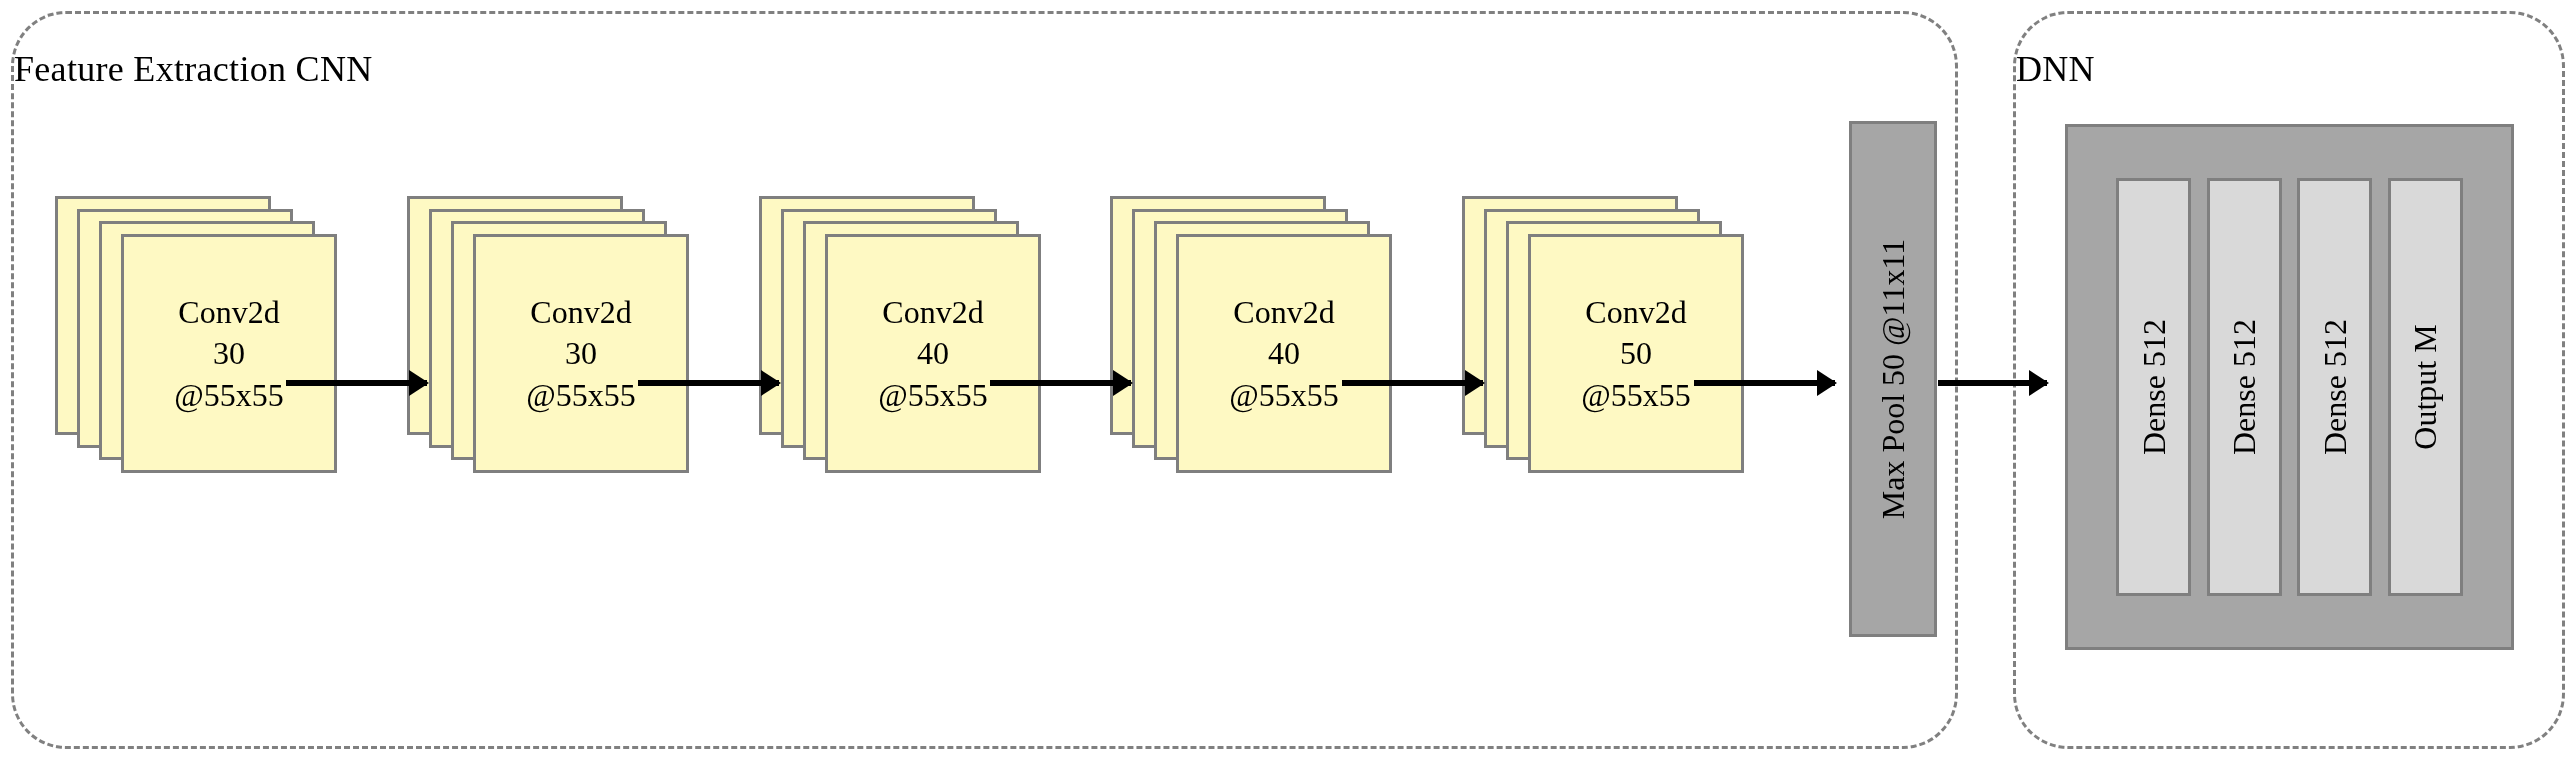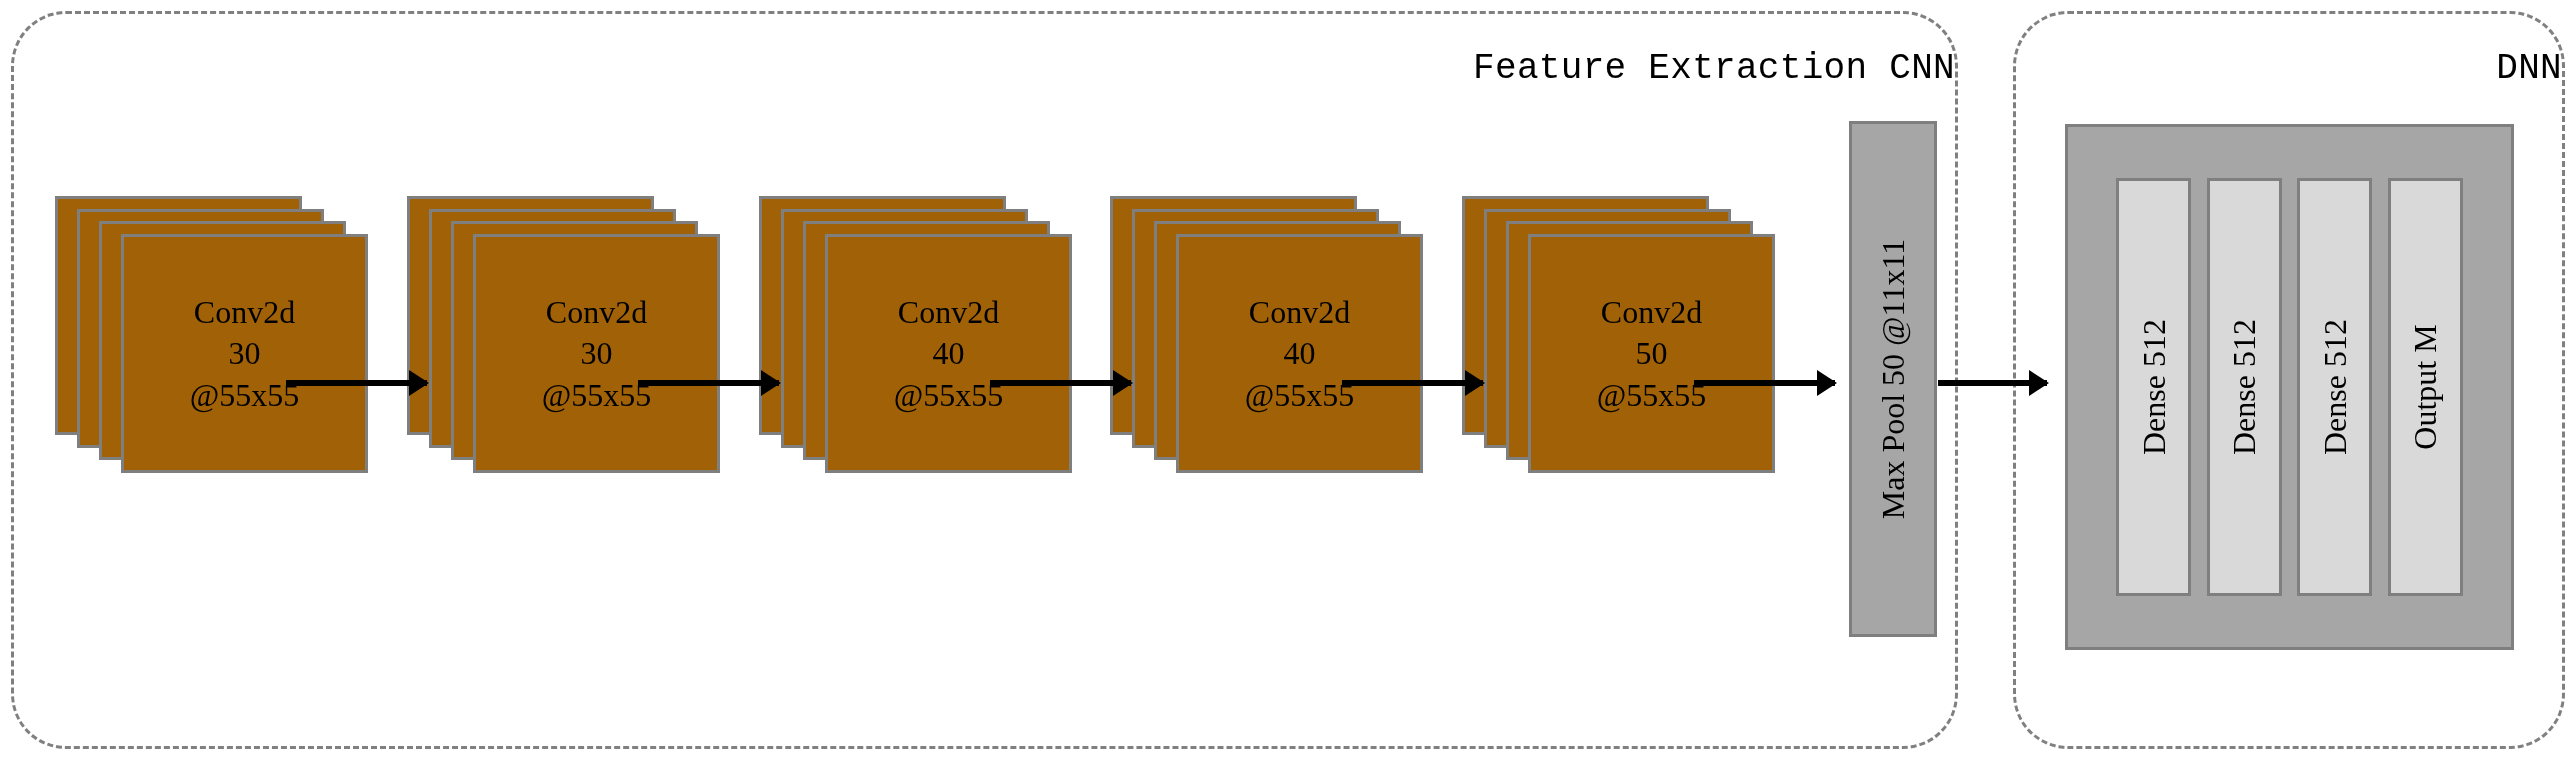--- a/index.html
+++ b/index.html
@@ -4,28 +4,28 @@
 <style>
   html,body{margin:0;padding:0;background:#ffffff;}
   body{width:2576px;height:763px;position:relative;overflow:hidden;
        font-family:"Liberation Serif",serif;}
 
   
   .panel{position:absolute;border:3.9px dashed #808080;border-radius:55px;box-sizing:border-box;}
   #panel-cnn{left:11px;top:11px;width:1947px;height:738px;}
   #panel-dnn{left:2013px;top:11px;width:552px;height:738px;}
 
-  .panel-title{position:absolute;top:34px;width:100%;text-align:right;
-      font-family:Liberation Mono, monospace;font-size:36px;color:#000;
+  .panel-title{position:absolute;top:34px;width:100%;text-align:left;
+      font-family:Liberation Serif, serif;font-size:36px;color:#000;
       letter-spacing:0.3px;}
 
   
   .conv-stack{position:absolute;width:282px;height:313px;}
-  .card{position:absolute;background:#a16207;border:3.9px solid #7f7f7f;
-        box-sizing:border-box;width:247px;height:239px;}
+  .card{position:absolute;background:#fef9c3;border:3.9px solid #7f7f7f;
+        box-sizing:border-box;width:216px;height:239px;}
   .card.c0{left:0px;  top:0px;}
   .card.c1{left:22px; top:12.5px;}
   .card.c2{left:44px; top:25px;}
   .card.c3{left:66px; top:38px;}
   .card-label{position:absolute;left:0;right:0;top:50%;transform:translateY(-50%);
       text-align:center;font-size:32px;line-height:1.30;color:#000;white-space:pre-line;}
 
   
   #maxpool{position:absolute;left:1849px;top:121px;width:88px;height:516px;
       background:#a6a6a6;border:3.9px solid #7f7f7f;box-sizing:border-box;}

